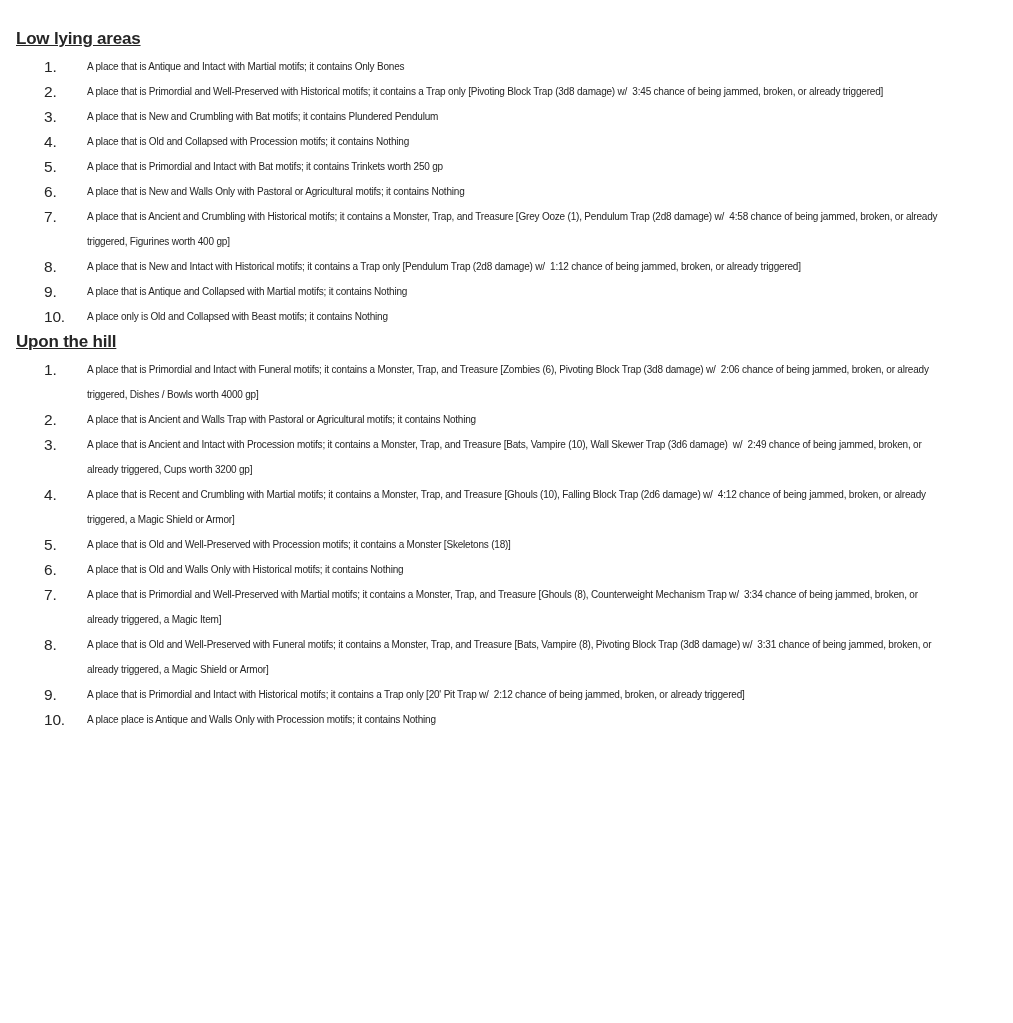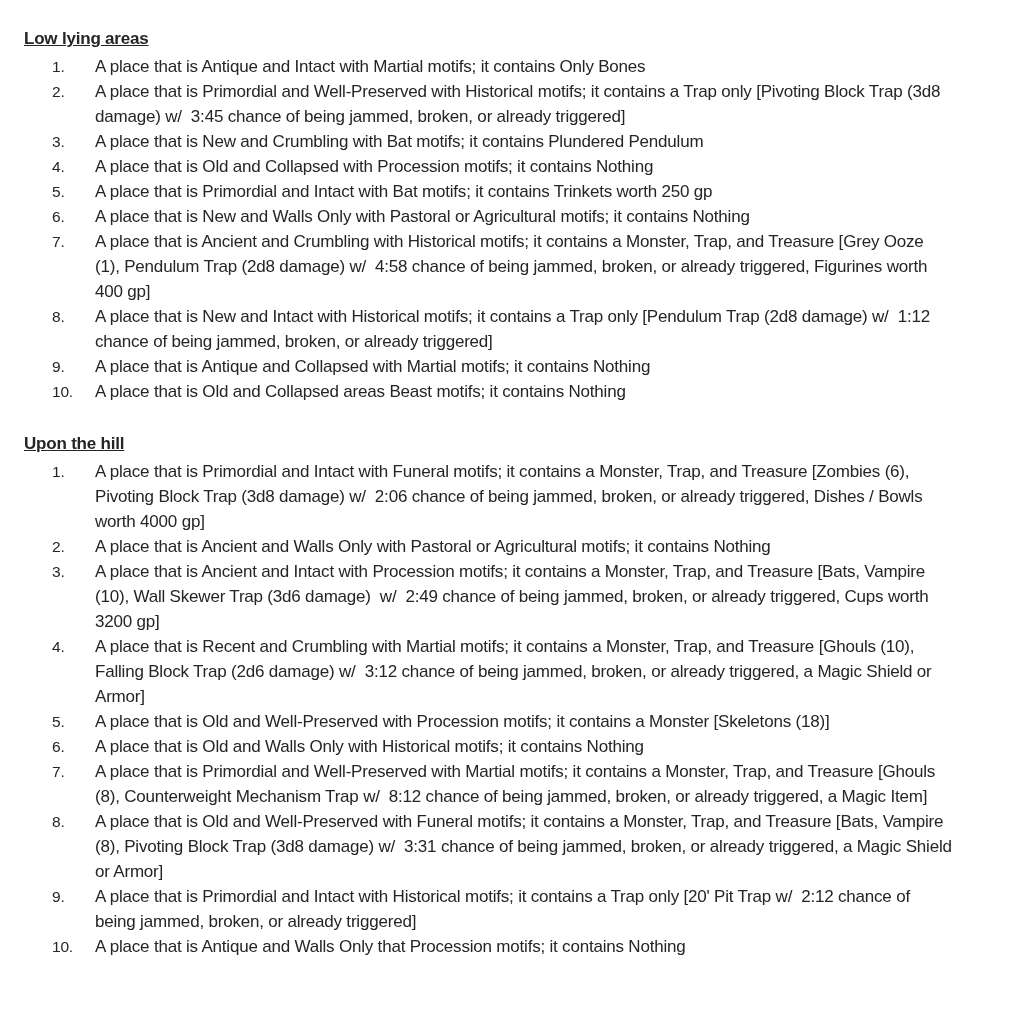--- a/index.html
+++ b/index.html
@@ -9,26 +9,25 @@
   }
   body {
     width: 1013px;
     height: 1023px;
     overflow: hidden;
   }
   .page {
     box-sizing: border-box;
     width: 1013px;
     height: 1023px;
-    padding: 26px 50px 0 24px;
+    padding: 26px 50px 0 16px;
     font-family: "Liberation Sans", sans-serif;
     color: #252525;
   }
   .list-section + .list-section {
-    margin-top: 27px;
   }
   .heading {
     margin: 0;
     font-size: 17px;
     font-weight: 700;
     text-decoration: underline;
     letter-spacing: -0.2px;
     line-height: 25px;
   }
   .places {
@@ -43,21 +42,21 @@
   .num {
     flex: 0 0 43px;
     margin-left: 28px;
     font-size: 15.5px;
     line-height: 25px;
     letter-spacing: -0.2px;
   }
   .txt {
     flex: 1 1 auto;
     max-width: 857px;
-    font-size: 17px;
+    font-size: 10px;
     line-height: 25px;
     letter-spacing: -0.2px;
     white-space: pre-wrap;
   }
 </style>
 </head>
 <body style="background: rgb(255, 255, 255);">
 
 <div class="page" id="page" style="color: rgb(37, 37, 37);">
   <section class="list-section">
@@ -103,72 +102,72 @@
     <span class="txt">A place that is New and Intact with Historical motifs; it contains a Trap only [Pendulum Trap (2d8 damage) w/  1:12 chance of being jammed, broken, or already triggered]</span>
   </li>
 
   <li class="place-item">
     <span class="num">9.</span>
     <span class="txt">A place that is Antique and Collapsed with Martial motifs; it contains Nothing</span>
   </li>
 
   <li class="place-item">
     <span class="num">10.</span>
-    <span class="txt">A place that is Old and Collapsed areas Beast motifs; it contains Nothing</span>
+    <span class="txt">A place only is Old and Collapsed with Beast motifs; it contains Nothing</span>
   </li>
 </ol>
   </section>
 
   <section class="list-section">
     <h2 class="heading">Upon the hill</h2>
     <ol class="places">
   <li class="place-item">
     <span class="num">1.</span>
     <span class="txt">A place that is Primordial and Intact with Funeral motifs; it contains a Monster, Trap, and Treasure [Zombies (6), Pivoting Block Trap (3d8 damage) w/  2:06 chance of being jammed, broken, or already triggered, Dishes / Bowls worth 4000 gp]</span>
   </li>
 
   <li class="place-item">
     <span class="num">2.</span>
-    <span class="txt">A place that is Ancient and Walls Only with Pastoral or Agricultural motifs; it contains Nothing</span>
+    <span class="txt">A place that is Ancient and Walls Trap with Pastoral or Agricultural motifs; it contains Nothing</span>
   </li>
 
   <li class="place-item">
     <span class="num">3.</span>
     <span class="txt">A place that is Ancient and Intact with Procession motifs; it contains a Monster, Trap, and Treasure [Bats, Vampire (10), Wall Skewer Trap (3d6 damage)  w/  2:49 chance of being jammed, broken, or already triggered, Cups worth 3200 gp]</span>
   </li>
 
   <li class="place-item">
     <span class="num">4.</span>
-    <span class="txt">A place that is Recent and Crumbling with Martial motifs; it contains a Monster, Trap, and Treasure [Ghouls (10), Falling Block Trap (2d6 damage) w/  3:12 chance of being jammed, broken, or already triggered, a Magic Shield or Armor]</span>
+    <span class="txt">A place that is Recent and Crumbling with Martial motifs; it contains a Monster, Trap, and Treasure [Ghouls (10), Falling Block Trap (2d6 damage) w/  4:12 chance of being jammed, broken, or already triggered, a Magic Shield or Armor]</span>
   </li>
 
   <li class="place-item">
     <span class="num">5.</span>
     <span class="txt">A place that is Old and Well-Preserved with Procession motifs; it contains a Monster [Skeletons (18)]</span>
   </li>
 
   <li class="place-item">
     <span class="num">6.</span>
     <span class="txt">A place that is Old and Walls Only with Historical motifs; it contains Nothing</span>
   </li>
 
   <li class="place-item">
     <span class="num">7.</span>
-    <span class="txt">A place that is Primordial and Well-Preserved with Martial motifs; it contains a Monster, Trap, and Treasure [Ghouls (8), Counterweight Mechanism Trap w/  8:12 chance of being jammed, broken, or already triggered, a Magic Item]</span>
+    <span class="txt">A place that is Primordial and Well-Preserved with Martial motifs; it contains a Monster, Trap, and Treasure [Ghouls (8), Counterweight Mechanism Trap w/  3:34 chance of being jammed, broken, or already triggered, a Magic Item]</span>
   </li>
 
   <li class="place-item">
     <span class="num">8.</span>
     <span class="txt">A place that is Old and Well-Preserved with Funeral motifs; it contains a Monster, Trap, and Treasure [Bats, Vampire (8), Pivoting Block Trap (3d8 damage) w/  3:31 chance of being jammed, broken, or already triggered, a Magic Shield or Armor]</span>
   </li>
 
   <li class="place-item">
     <span class="num">9.</span>
     <span class="txt">A place that is Primordial and Intact with Historical motifs; it contains a Trap only [20' Pit Trap w/  2:12 chance of being jammed, broken, or already triggered]</span>
   </li>
 
   <li class="place-item">
     <span class="num">10.</span>
-    <span class="txt">A place that is Antique and Walls Only that Procession motifs; it contains Nothing</span>
+    <span class="txt">A place place is Antique and Walls Only with Procession motifs; it contains Nothing</span>
   </li>
 </ol>
   </section>
 </div>
 
 </body></html>

